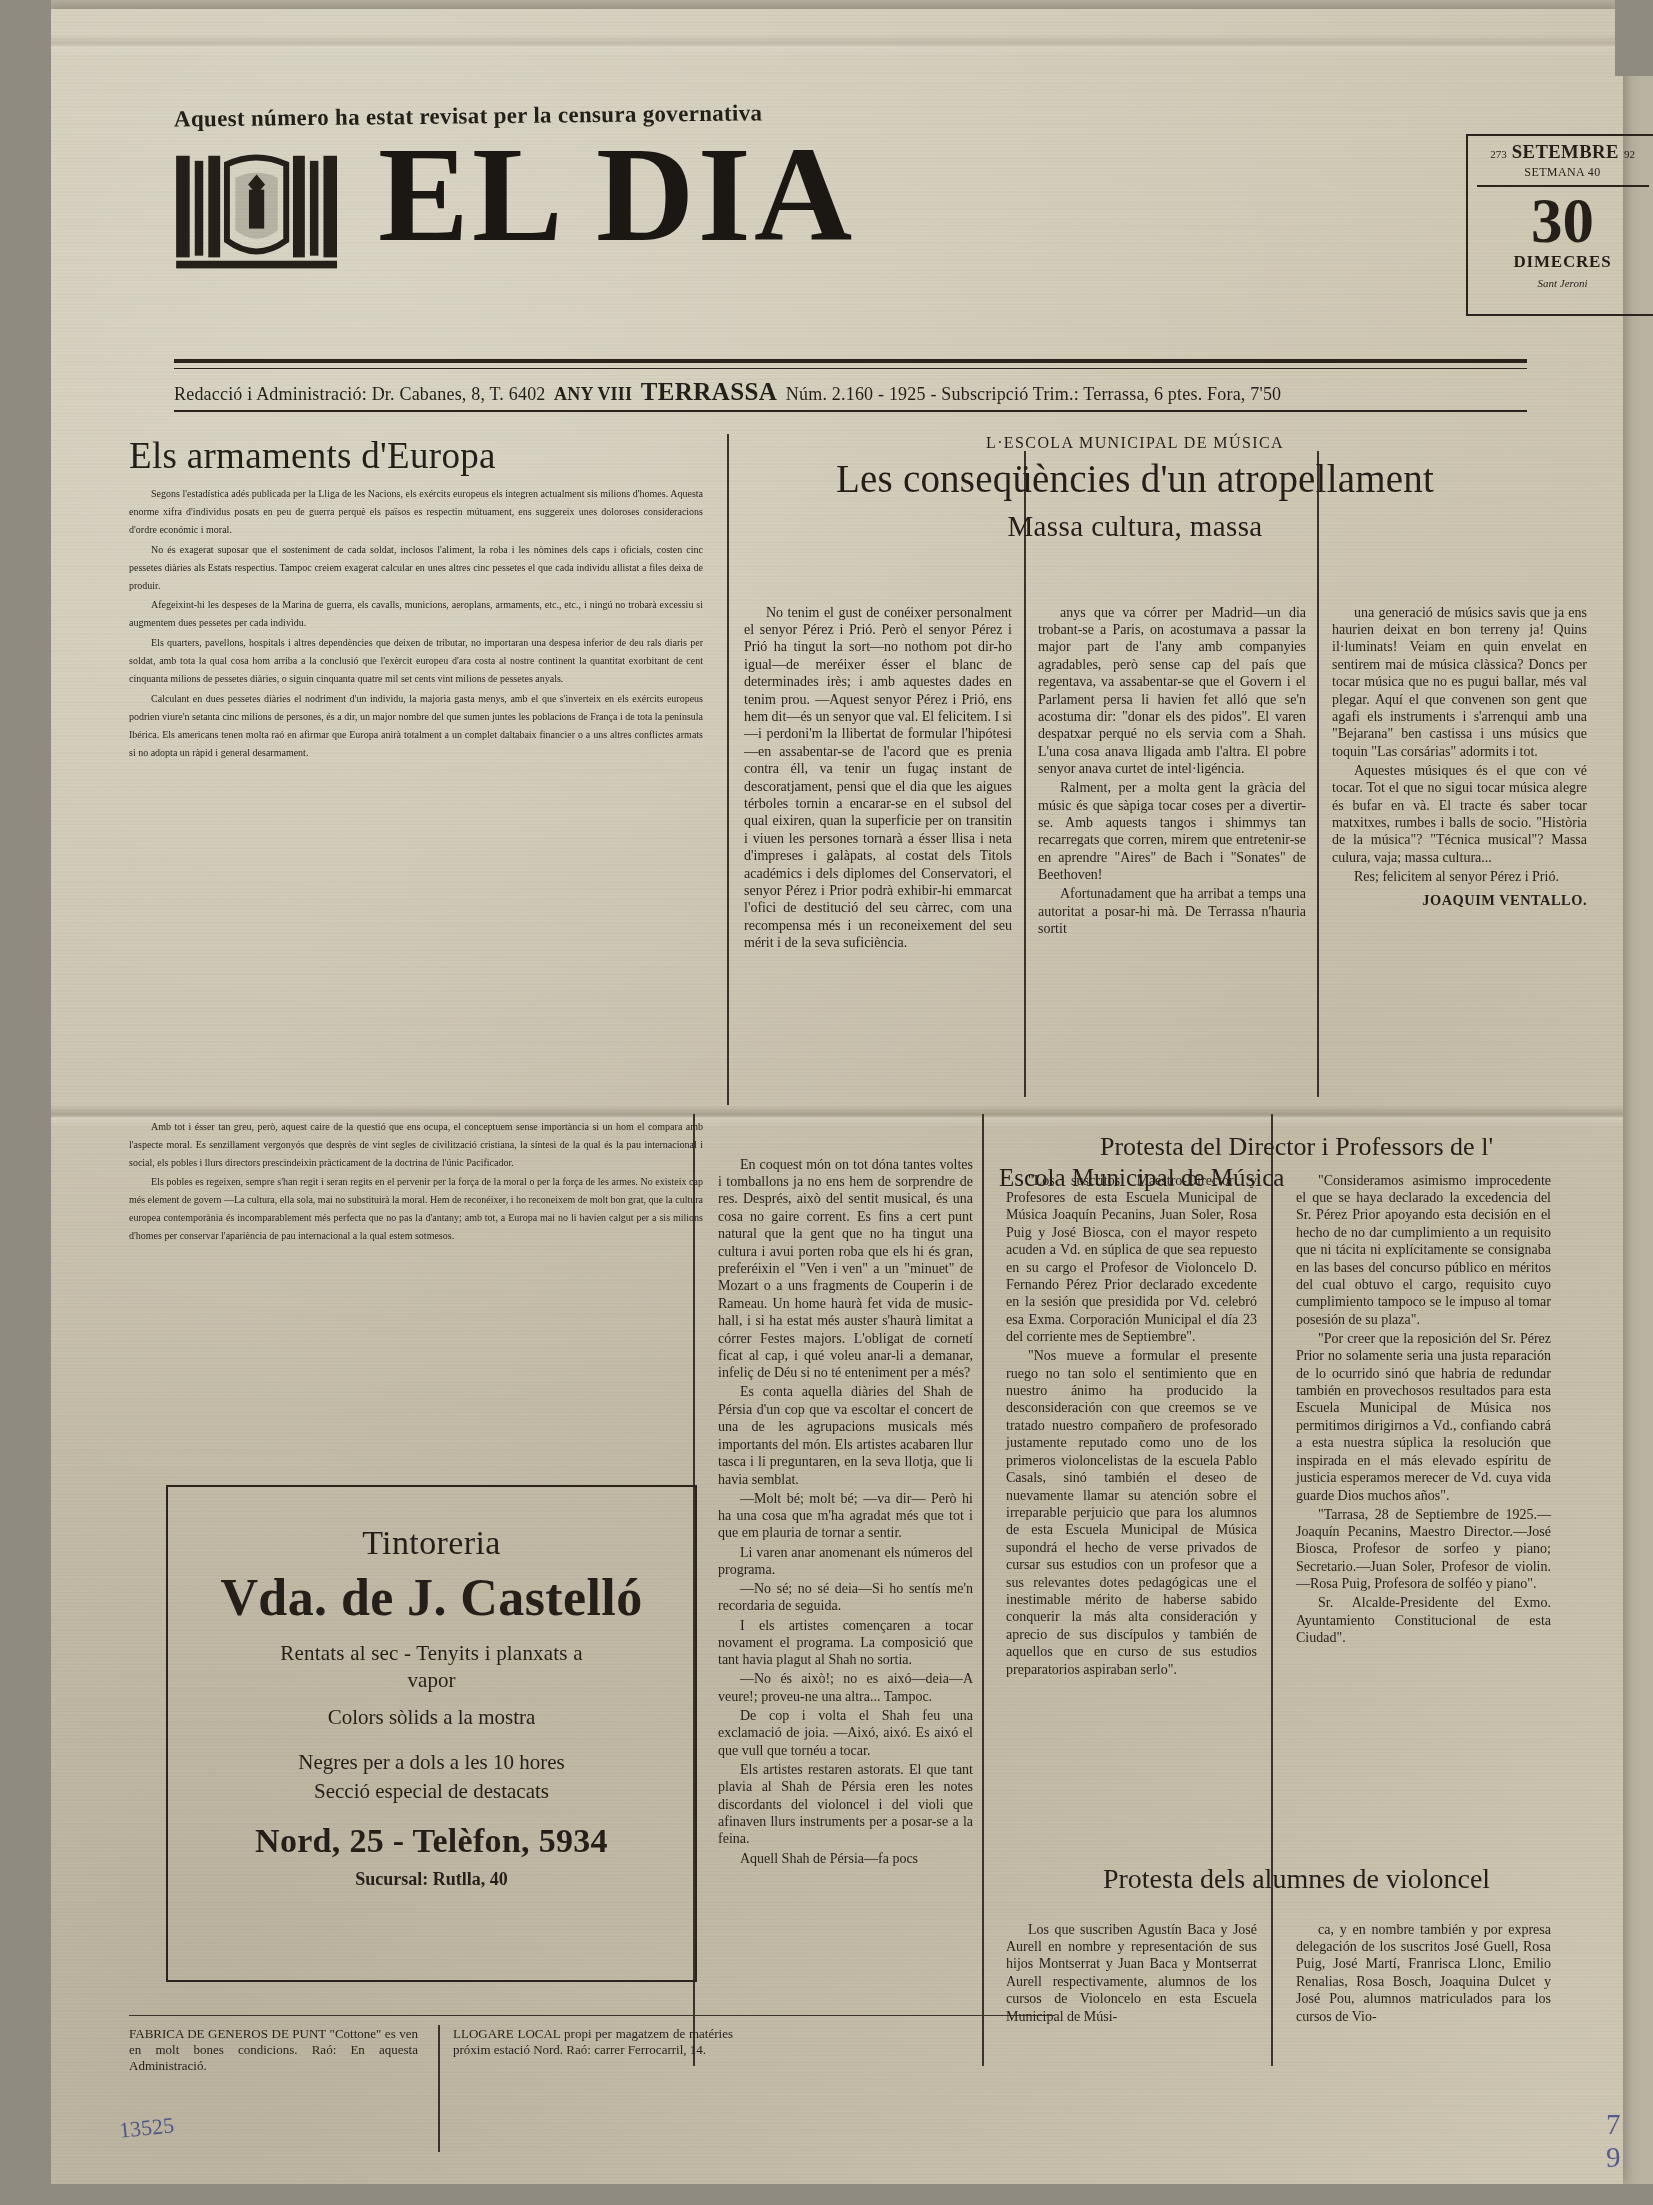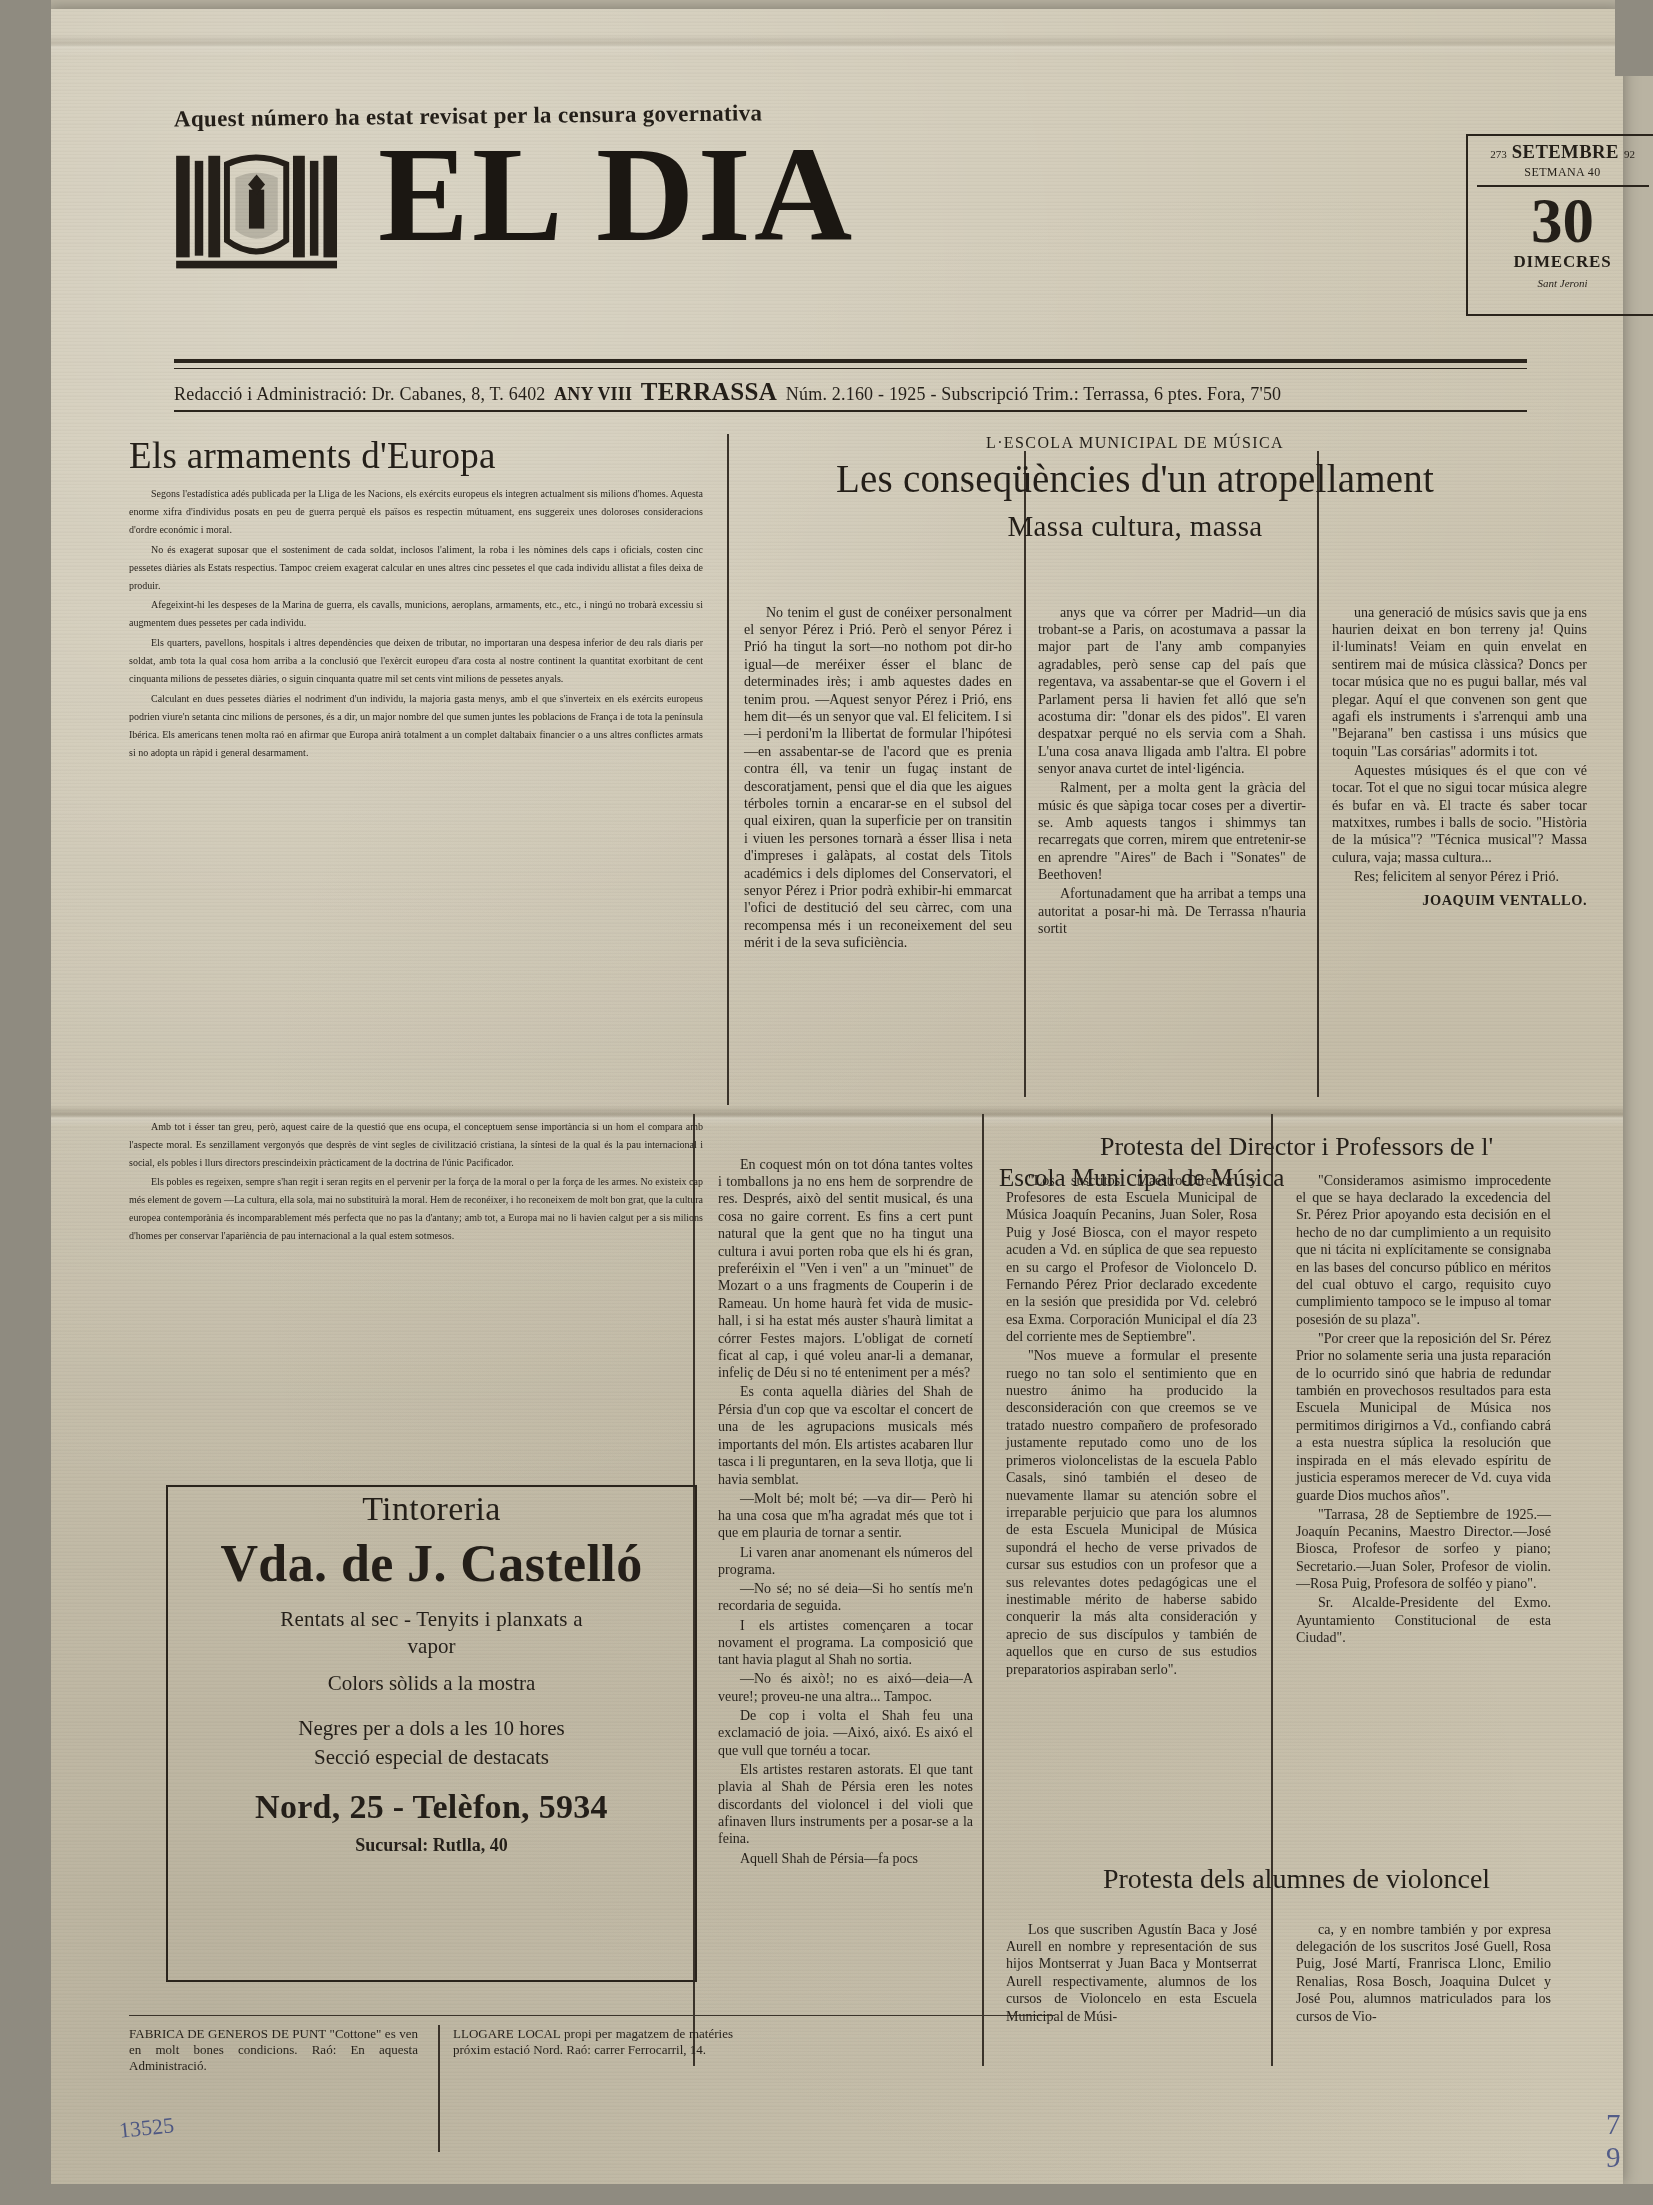--- a/index.html
+++ b/index.html
@@ -61,21 +61,21 @@
   h3.sec{font-size:26px;text-align:center;margin:3.4px 0 1.7px 0;font-weight:normal;}
   h3.sec2{font-size:25px;text-align:left;margin:0 0 6.8px 0;font-weight:normal;}
 
   p{margin:0 0 1.7px 0;text-indent:22px;font-size:14px;line-height:17.4px;}
   .n1 p{font-size:10px;line-height:18px;}
   .sign{text-align:right;font-weight:bold;font-size:14.4px;letter-spacing:0.5px;margin-top:6.8px;text-indent:0;}
 
   
   #advert{position:absolute;left:119px;top:1476px;width:527px;height:493px;border:2.5px solid #2a241c;
     text-align:center;}
-  #advert .t1{font-size:34px;margin-top:3px;letter-spacing:0.4px;}
+  #advert .t1{font-size:34px;margin-top:37px;letter-spacing:0.4px;}
   #advert .t2{font-size:52px;font-weight:bold;margin-top:6.8px;letter-spacing:0.4px;}
   #advert .l{font-size:21px;margin-top:13.6px;letter-spacing:0.2px;}
   #advert .l2{font-size:21px;margin-top:1.7px;}
   #advert .t3{font-size:34px;font-weight:bold;margin-top:18.7px;letter-spacing:0.3px;}
   #advert .t4{font-size:18px;font-weight:bold;margin-top:8.5px;}
   .smallads{position:absolute;font-size:13px;line-height:16px;text-align:justify;}
 
   .pencil{position:absolute;font-family:"Liberation Serif",serif;color:#2b3a7a;opacity:.75;}
 </style>
 </head>

